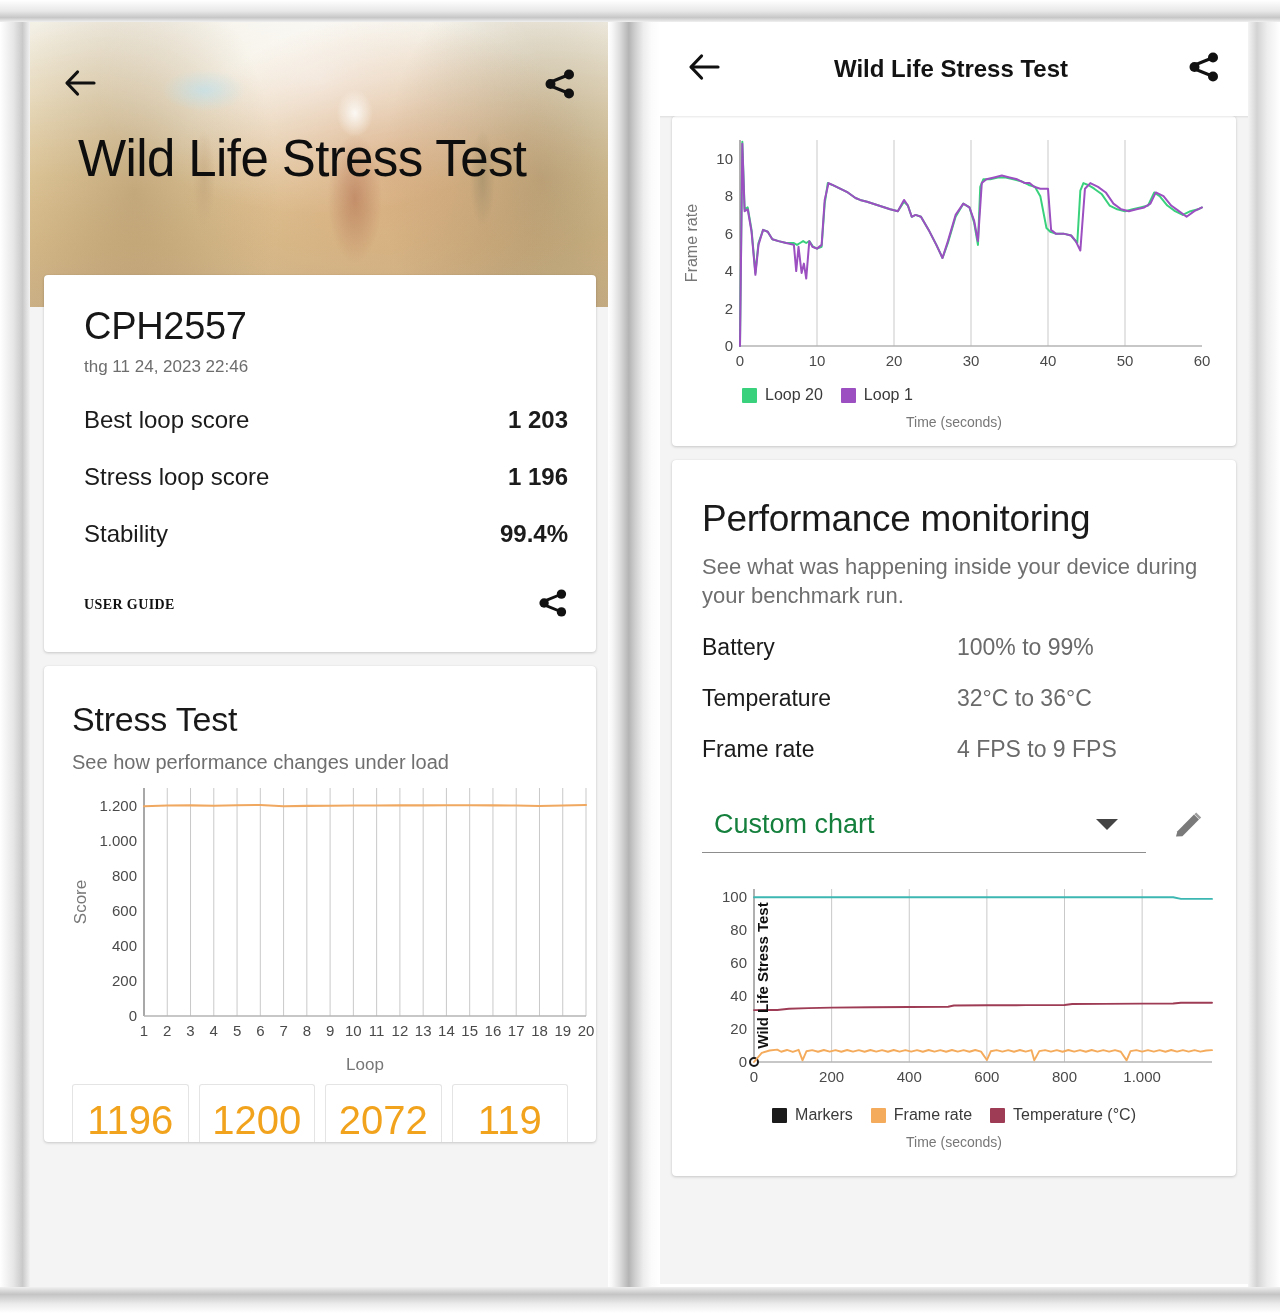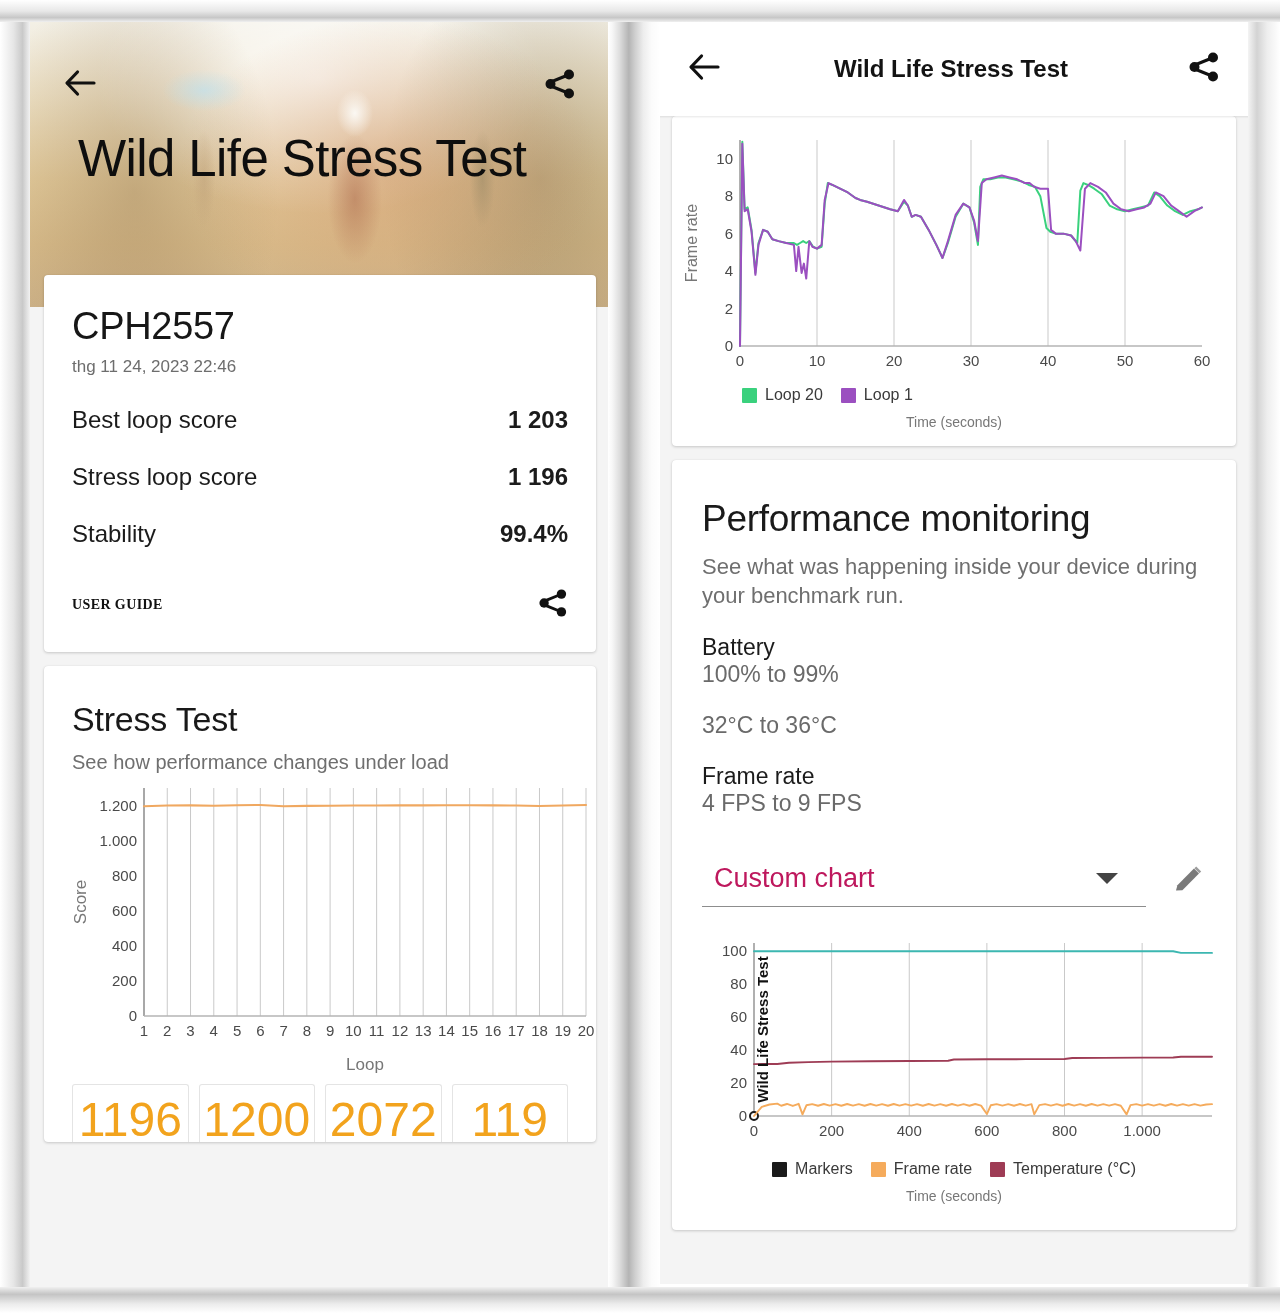--- a/index.html
+++ b/index.html
@@ -92,21 +92,21 @@
 
   .card {
     background: #ffffff;
     border-radius: 4px;
     box-shadow: 0 1px 3px rgba(0,0,0,0.18), 0 0 1px rgba(0,0,0,0.10);
     margin: 0 14px 14px 14px;
   }
   #summary-card {
     position: relative;
     margin-top: -32px;
-    padding: 30px 28px 18px 28px;
+    padding: 30px 28px 18px 40px;
   }
   .device-name { font-size: 38px; color: #171717; font-weight: 400; letter-spacing: -0.3px; }
   .device-date { font-size: 17px; color: #6d6d6d; margin-top: 9px; }
   .stat-row {
     display: flex; justify-content: space-between; align-items: baseline;
     font-size: 24px; color: #1b1b1b;
     padding: 21px 0 0 0;
   }
   .stat-label { font-weight: 400; }
   .stat-value { font-weight: 700; margin-top: 8px; }
@@ -127,57 +127,57 @@
   .loop-score-box {
     flex: 1;
     border: 1px solid #e4e4e4;
     border-bottom: none;
     border-radius: 3px 3px 0 0;
     height: 58px;
     display: flex; align-items: flex-end; justify-content: center;
     overflow: hidden;
   }
   .loop-score-box span {
-    font-size: 48px; color: #f2a31d; line-height: 44px;
+    font-size: 40px; color: #f2a31d; line-height: 44px;
   }
 
   
   .appbar {
     height: 94px; background: #ffffff;
     display: flex; align-items: center;
     padding: 0 30px;
     box-shadow: 0 1px 2px rgba(0,0,0,0.10);
     position: relative; z-index: 3;
   }
   .appbar-title {
     flex: 1; text-align: center;
     font-size: 24px; font-weight: bold; color: #131313;
     margin-left: -8px;
   }
   #fps-card { margin: 0 14px 14px 14px; padding: 10px 12px 16px 12px; }
   #perf-card { margin: 0 14px 14px 14px; padding: 38px 30px 26px 30px; }
   .perf-title { font-size: 37px; color: #1a1a1a; font-weight: 400; letter-spacing: -0.3px; }
   .perf-sub { font-size: 22px; color: #6f6f6f; margin-top: 12px; line-height: 29px; }
   .perf-row {
-    display: flex; font-size: 23px; color: #1b1b1b; margin-top: 24px; flex-direction: column;
+    display: flex; font-size: 23px; color: #1b1b1b; margin-top: 24px;
   }
   .perf-row .k { width: 255px; }
   .perf-row .v { color: #6a6a6a; }
 
   .select-row {
     display: flex; align-items: center; gap: 24px;
     margin-top: 42px;
   }
   .select-field {
     flex: 1;
     border-bottom: 1px solid #8d8d8d;
     padding: 4px 2px 12px 12px;
     display: flex; align-items: center; justify-content: space-between;
   }
-  .select-value { font-size: 27px; color: #be185d; }
+  .select-value { font-size: 27px; color: #15803d; }
   .caret {
     width: 0; height: 0;
     border-left: 11px solid transparent;
     border-right: 11px solid transparent;
     border-top: 11px solid #444;
     margin-right: 26px;
   }
 
   .legend { display: flex; flex-wrap: wrap; gap: 7px 18px; justify-content: center; }
   .legend-item { display: flex; align-items: center; gap: 8px; }
@@ -386,20 +386,21 @@
 
     <div class="card" id="perf-card">
       <div class="perf-title">Performance monitoring</div>
       <div class="perf-sub">See what was happening inside your device during your benchmark run.</div>
 
       <div class="perf-row">
         <span class="k">Battery</span>
         <span class="v">100% to 99%</span>
       </div>
       <div class="perf-row">
+        <span class="k">Temperature</span>
         <span class="v">32°C to 36°C</span>
       </div>
       <div class="perf-row">
         <span class="k">Frame rate</span>
         <span class="v">4 FPS to 9 FPS</span>
       </div>
 
       <div class="select-row">
         <div class="select-field">
           <span class="select-value">Custom chart</span>

